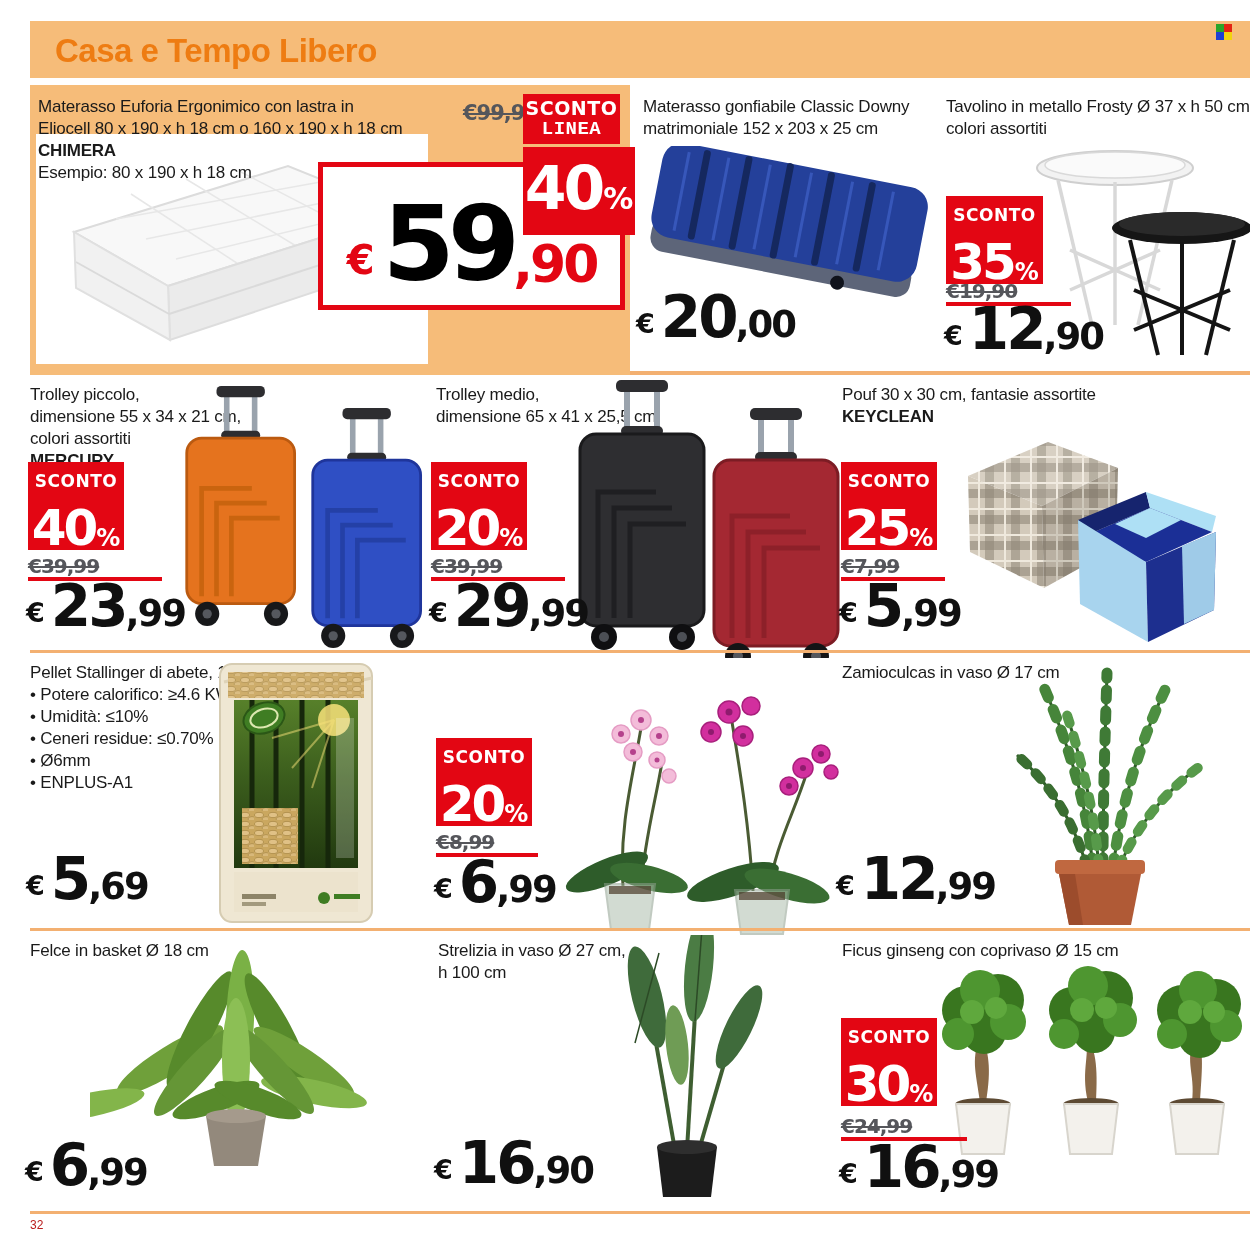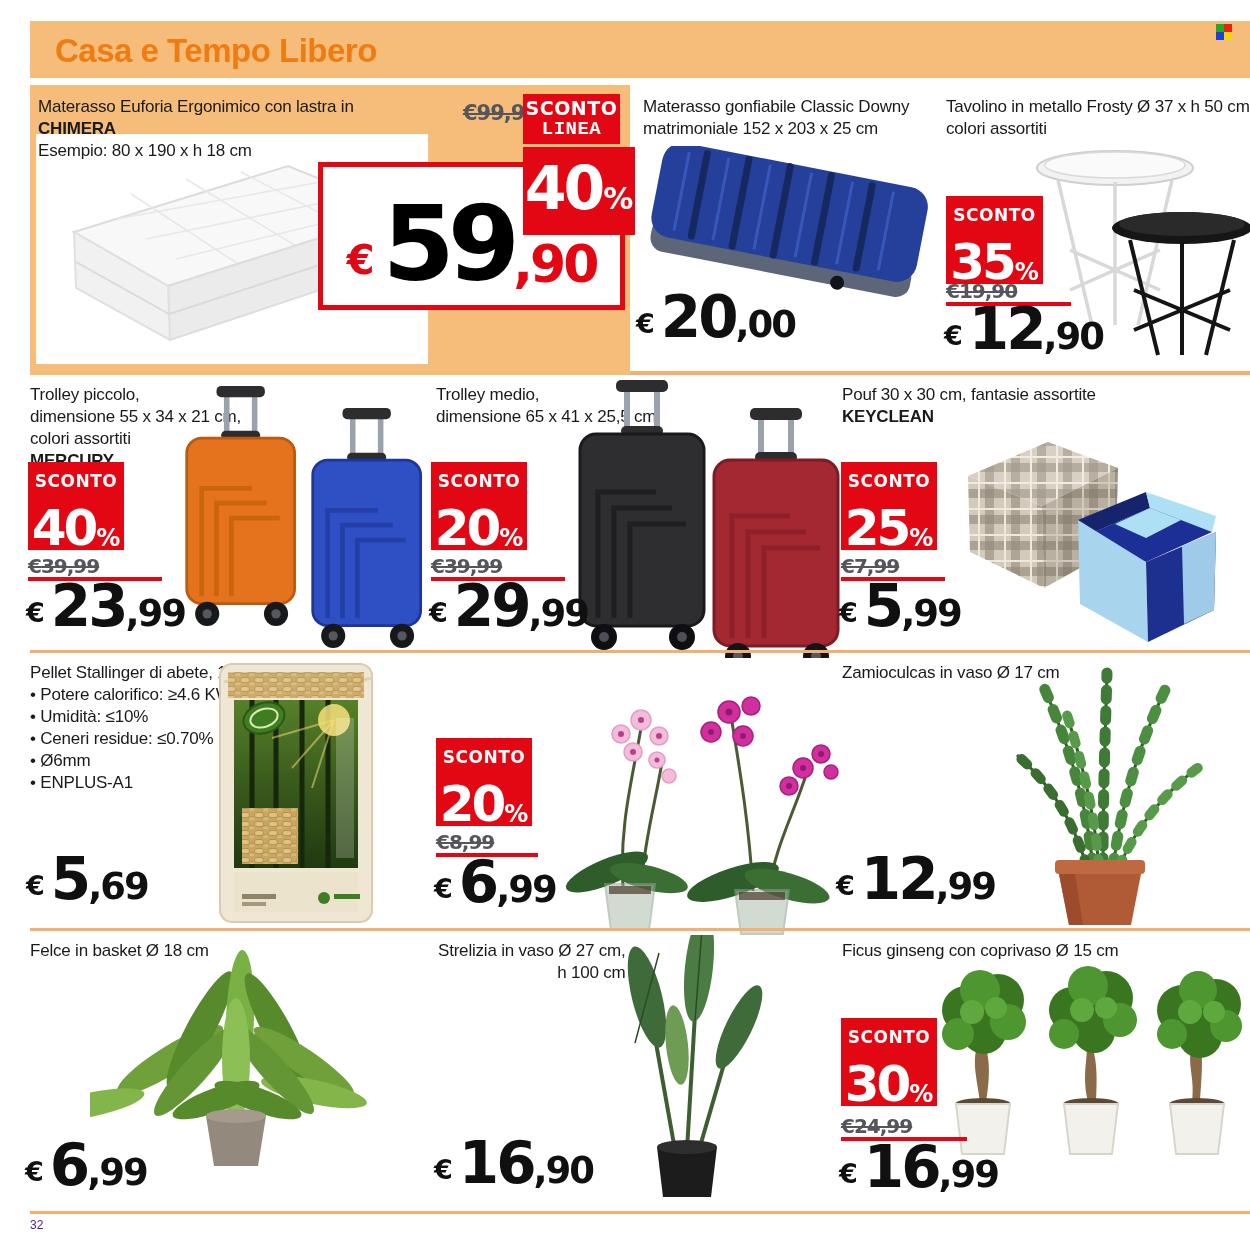--- a/index.html
+++ b/index.html
@@ -36,41 +36,42 @@
   .price .cur{font-size:27px;line-height:27px;margin-right:6px;padding-bottom:3px;}
   .price .int{font-size:58px;line-height:46px;letter-spacing:-3px;}
   .price .dec{font-size:37px;line-height:30px;letter-spacing:-2px;}
   
   .pricebox{background:#fff;border:5px solid #E30613;display:flex;align-items:flex-end;justify-content:center;
             padding-bottom:20px;box-sizing:border-box;}
   .pricebox .cur{font-size:40px;line-height:40px;margin-right:8px;padding-bottom:5px;color:#E30613;}
   .pricebox .int{font-size:104px;line-height:82px;letter-spacing:-7px;color:#000000;}
   .pricebox .dec{font-size:52px;line-height:42px;letter-spacing:-3px;color:#E30613;}
   .pricebox .price{color:#E30613;}
-  .footer-num{font-size:12px;font-weight:500;color:#4c1d95;}
+  .footer-num{font-size:12px;font-weight:500;color:#b91c1c;}
 </style>
 </head>
 <body>
 
 <div class="page">
 
   <div class="abs band" style="left:30px;top:21px;width:1220px;height:57px;">
     <div class="abs pagetitle" style="left:25px;top:11px;">Casa e Tempo Libero</div>
     <div class="abs" style="left:1186px;top:3px;width:16px;height:16px;">
       <div class="sq" style="left:0;top:0;background:#2aa52a;"></div>
       <div class="sq" style="left:8px;top:0;background:#e42313;"></div>
       <div class="sq" style="left:0;top:8px;background:#1d3fd4;"></div>
       <div class="sq" style="left:8px;top:8px;background:#f2d40e;"></div>
     </div>
   </div>
 
   <div class="abs panel" style="left:30px;top:85px;width:600px;height:290px;"></div>
 
   <div class="abs" style="left:38px;top:96px;z-index:2;">
     <div class="t">Materasso Euforia Ergonimico con lastra in</div>
+    <div class="t">Eliocell 80 x 190 x h 18 cm o 160 x 190 x h 18 cm</div>
     <div class="t brand">CHIMERA</div>
     <div class="t">Esempio: 80 x 190 x h 18 cm</div>
   </div>
 
   <div class="abs old old-big" style="left:463px;top:101px;z-index:2;">€99,90</div>
 
   <div class="abs" style="left:36px;top:134px;z-index:1;">
     <svg width="392" height="232" viewBox="0 0 392 232">
       <rect x="0" y="0" width="392" height="230" fill="#ffffff"></rect>
       <polygon points="38,98 252,32 366,78 132,152" fill="#f8f8f8" stroke="#dcdcdc" stroke-width="2"></polygon>
@@ -552,21 +553,21 @@
       <ellipse cx="146" cy="166" rx="30" ry="7" fill="#a59a8c"></ellipse>
     </svg>
   </div>
 
   <div class="abs price" style="left:25px;top:1142px;">
     <span class="cur">€</span>
     <span class="int">6</span>
     <span class="dec">,99</span>
   </div>
 
-  <div class="abs" style="left:438px;top:940px;text-align:right;">
+  <div class="abs" style="left:438px;top:940px;">
     <div class="t">Strelizia in vaso Ø 27 cm,</div>
     <div class="t">h 100 cm</div>
   </div>
 
   <div class="abs" style="left:555px;top:935px;">
     <svg width="265" height="275" viewBox="0 0 265 275">
       <g stroke="#3e5e31" stroke-width="4" fill="none">
         <line x1="120" y1="215" x2="96" y2="80"></line>
         <line x1="132" y1="215" x2="142" y2="45"></line>
         <line x1="144" y1="215" x2="176" y2="105"></line>

